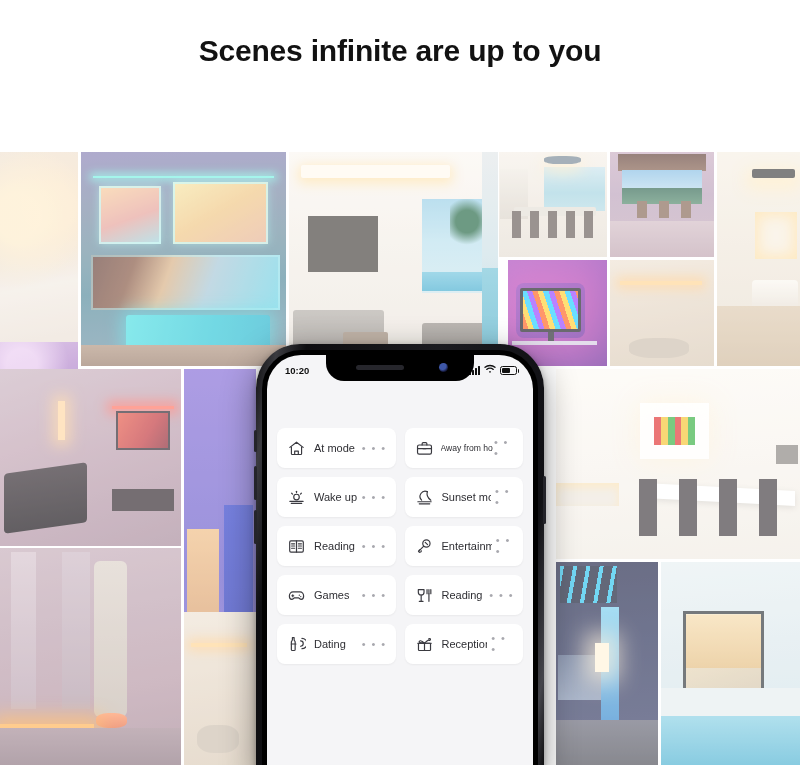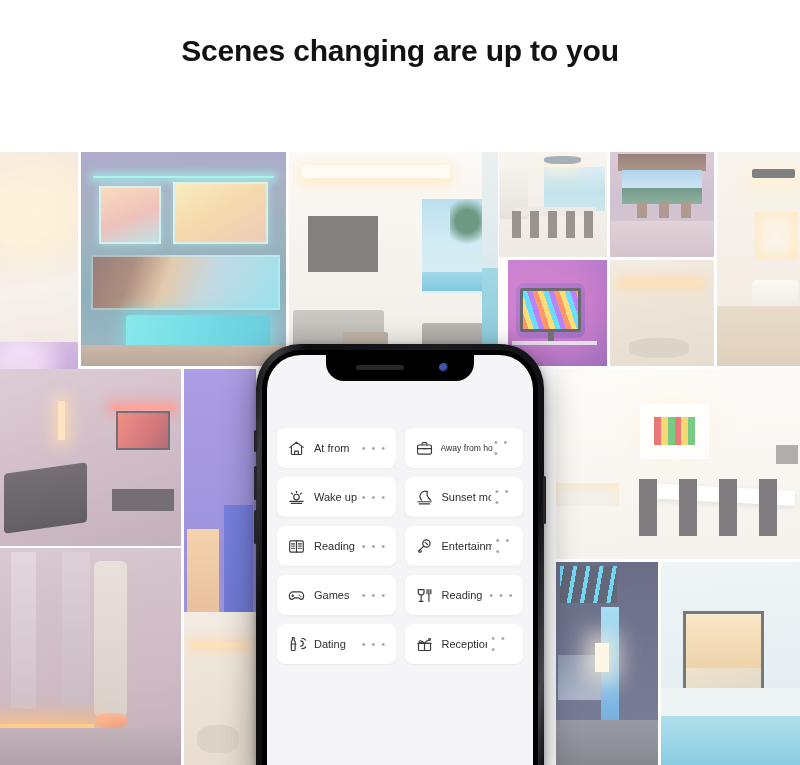--- a/index.html
+++ b/index.html
@@ -569,21 +569,21 @@
     font-size: 11px;
     line-height: 1;
     padding-left: 4px;
   }
   .scene-label.tight + .scene-dots { margin-left: 0; padding-left: 1px; }
 </style>
 </head>
 <body>
 
 <div class="header">
-  <div class="headline">Scenes changing are up to you</div>
+  <div class="headline">Scenes infinite are up to you</div>
 </div>
 
 <div class="collage">
 
   <div class="tile" style="left:0;top:0;width:78px;height:214px;">
     <div class="ph art-bedroom"></div>
   </div>
 
   <div class="tile" style="left:81px;top:0;width:205px;height:214px;">
     <div class="ph art-villa">
@@ -748,34 +748,55 @@
 
   <div class="phone-inner-bezel"></div>
 
   <div class="phone-screen">
 
     <div class="notch">
       <div class="speaker"></div>
       <div class="camera"></div>
     </div>
 
+    <div class="statusbar">
+      <span>10:20</span>
+      <span class="status-right">
+        <span class="sig">
+          <i></i>
+            <i></i>
+            <i></i>
+            <i></i>
+        </span>
+        <span>
+          <svg width="12" height="10" viewBox="0 0 12 10" fill="none" stroke="#111" stroke-width="1.3" stroke-linecap="round">
+            <path d="M1 3.3C2.4 2.1 4.1 1.5 6 1.5s3.6 .6 5 1.8"></path>
+            <path d="M2.7 5.4C3.6 4.6 4.8 4.1 6 4.1s2.4 .5 3.3 1.3"></path>
+            <circle cx="6" cy="7.8" r="0.85" fill="#111" stroke="none"></circle>
+          </svg>
+        </span>
+        <span class="batt">
+            <b></b>
+          </span>
+      </span>
+    </div>
 
 
     <div class="scene-area">
 
       <div class="scene-row">
         <div class="scene-card">
           <span class="scene-icon">
             <svg viewBox="0 0 24 24" fill="none" stroke="#3a3a40" stroke-width="1.5" stroke-linecap="round" stroke-linejoin="round">
               <path d="M3.6 10.6 12 4l8.4 6.6"></path>
               <path d="M5.6 10.2v8.4c0 .6.4 1 1 1h10.8c.6 0 1-.4 1-1v-8.4"></path>
               <path d="M9.7 19.6v-4.4h4.6v4.4"></path>
             </svg>
           </span>
-          <span class="scene-label">At from</span>
+          <span class="scene-label">At mode</span>
           <span class="scene-dots">• • •</span>
         </div>
 
         <div class="scene-card">
           <span class="scene-icon">
             <svg viewBox="0 0 24 24" fill="none" stroke="#3a3a40" stroke-width="1.5" stroke-linecap="round" stroke-linejoin="round">
               <rect x="3.2" y="7.6" width="17.6" height="11.4" rx="2"></rect>
               <path d="M9 7.6V6c0-.8.6-1.4 1.4-1.4h3.2c.8 0 1.4.6 1.4 1.4v1.6"></path>
               <path d="M3.2 12.2h17.6"></path>
               <path d="M10.4 12.2h3.2"></path>

